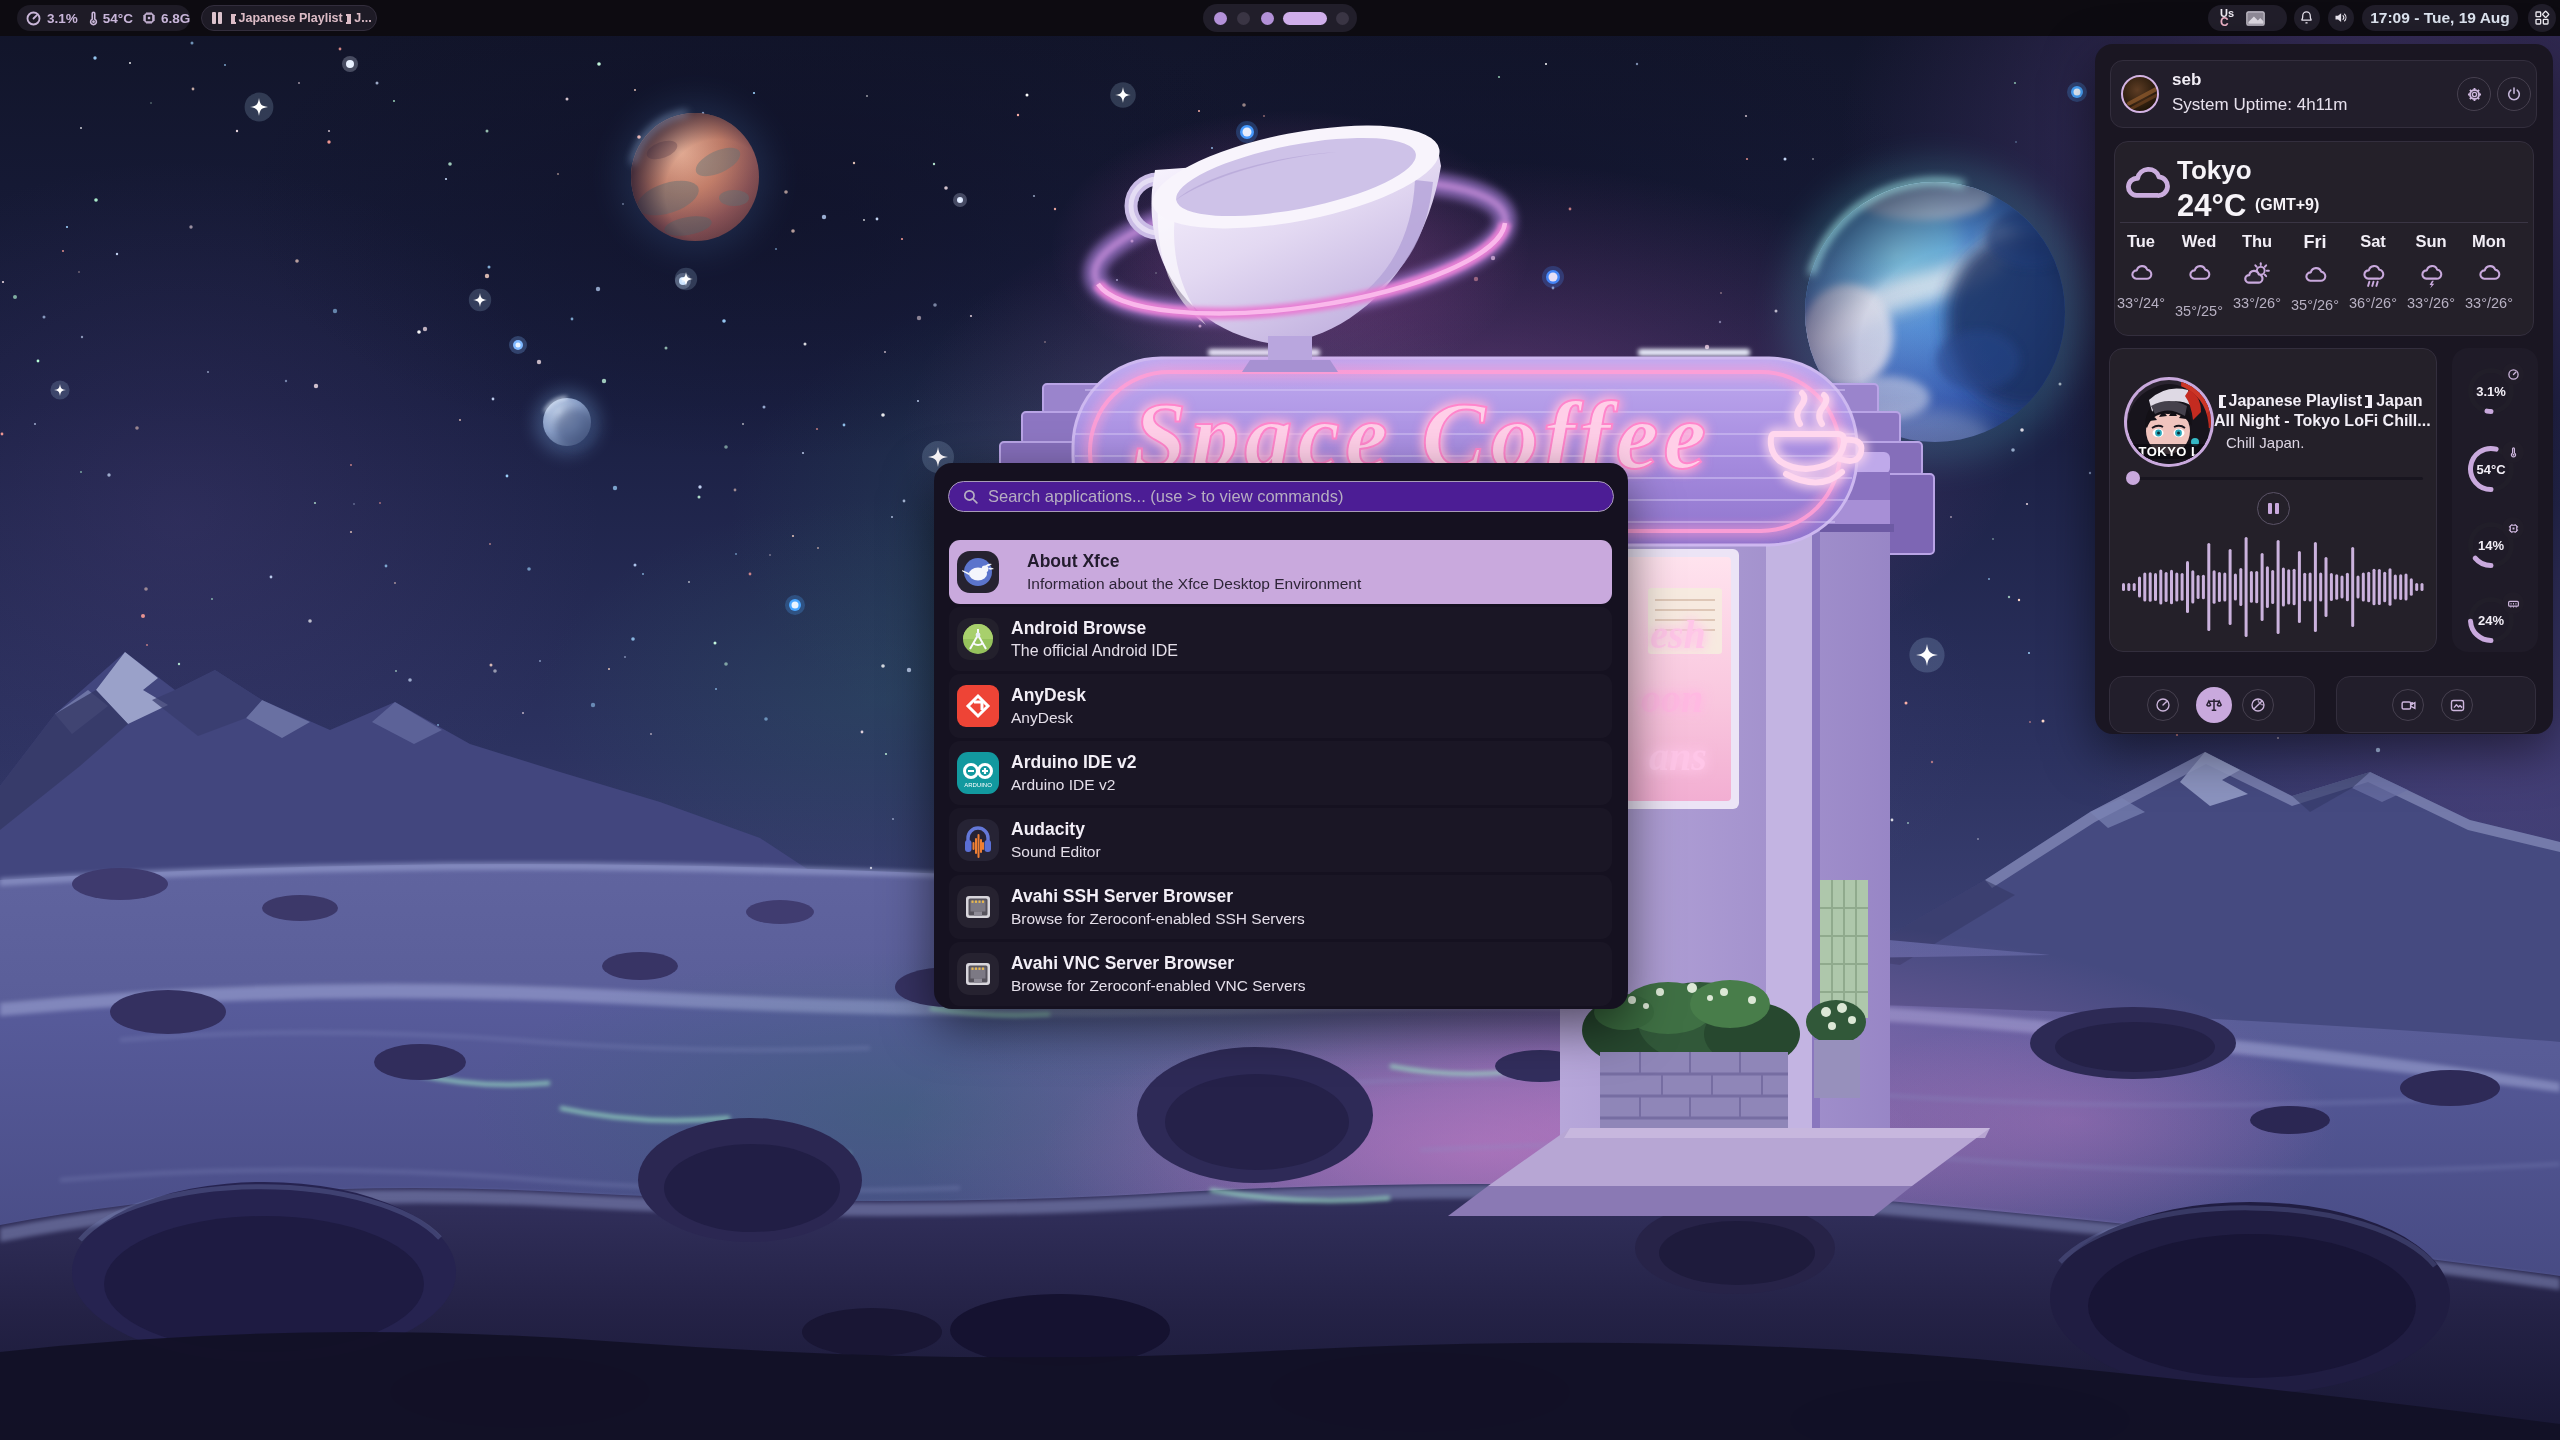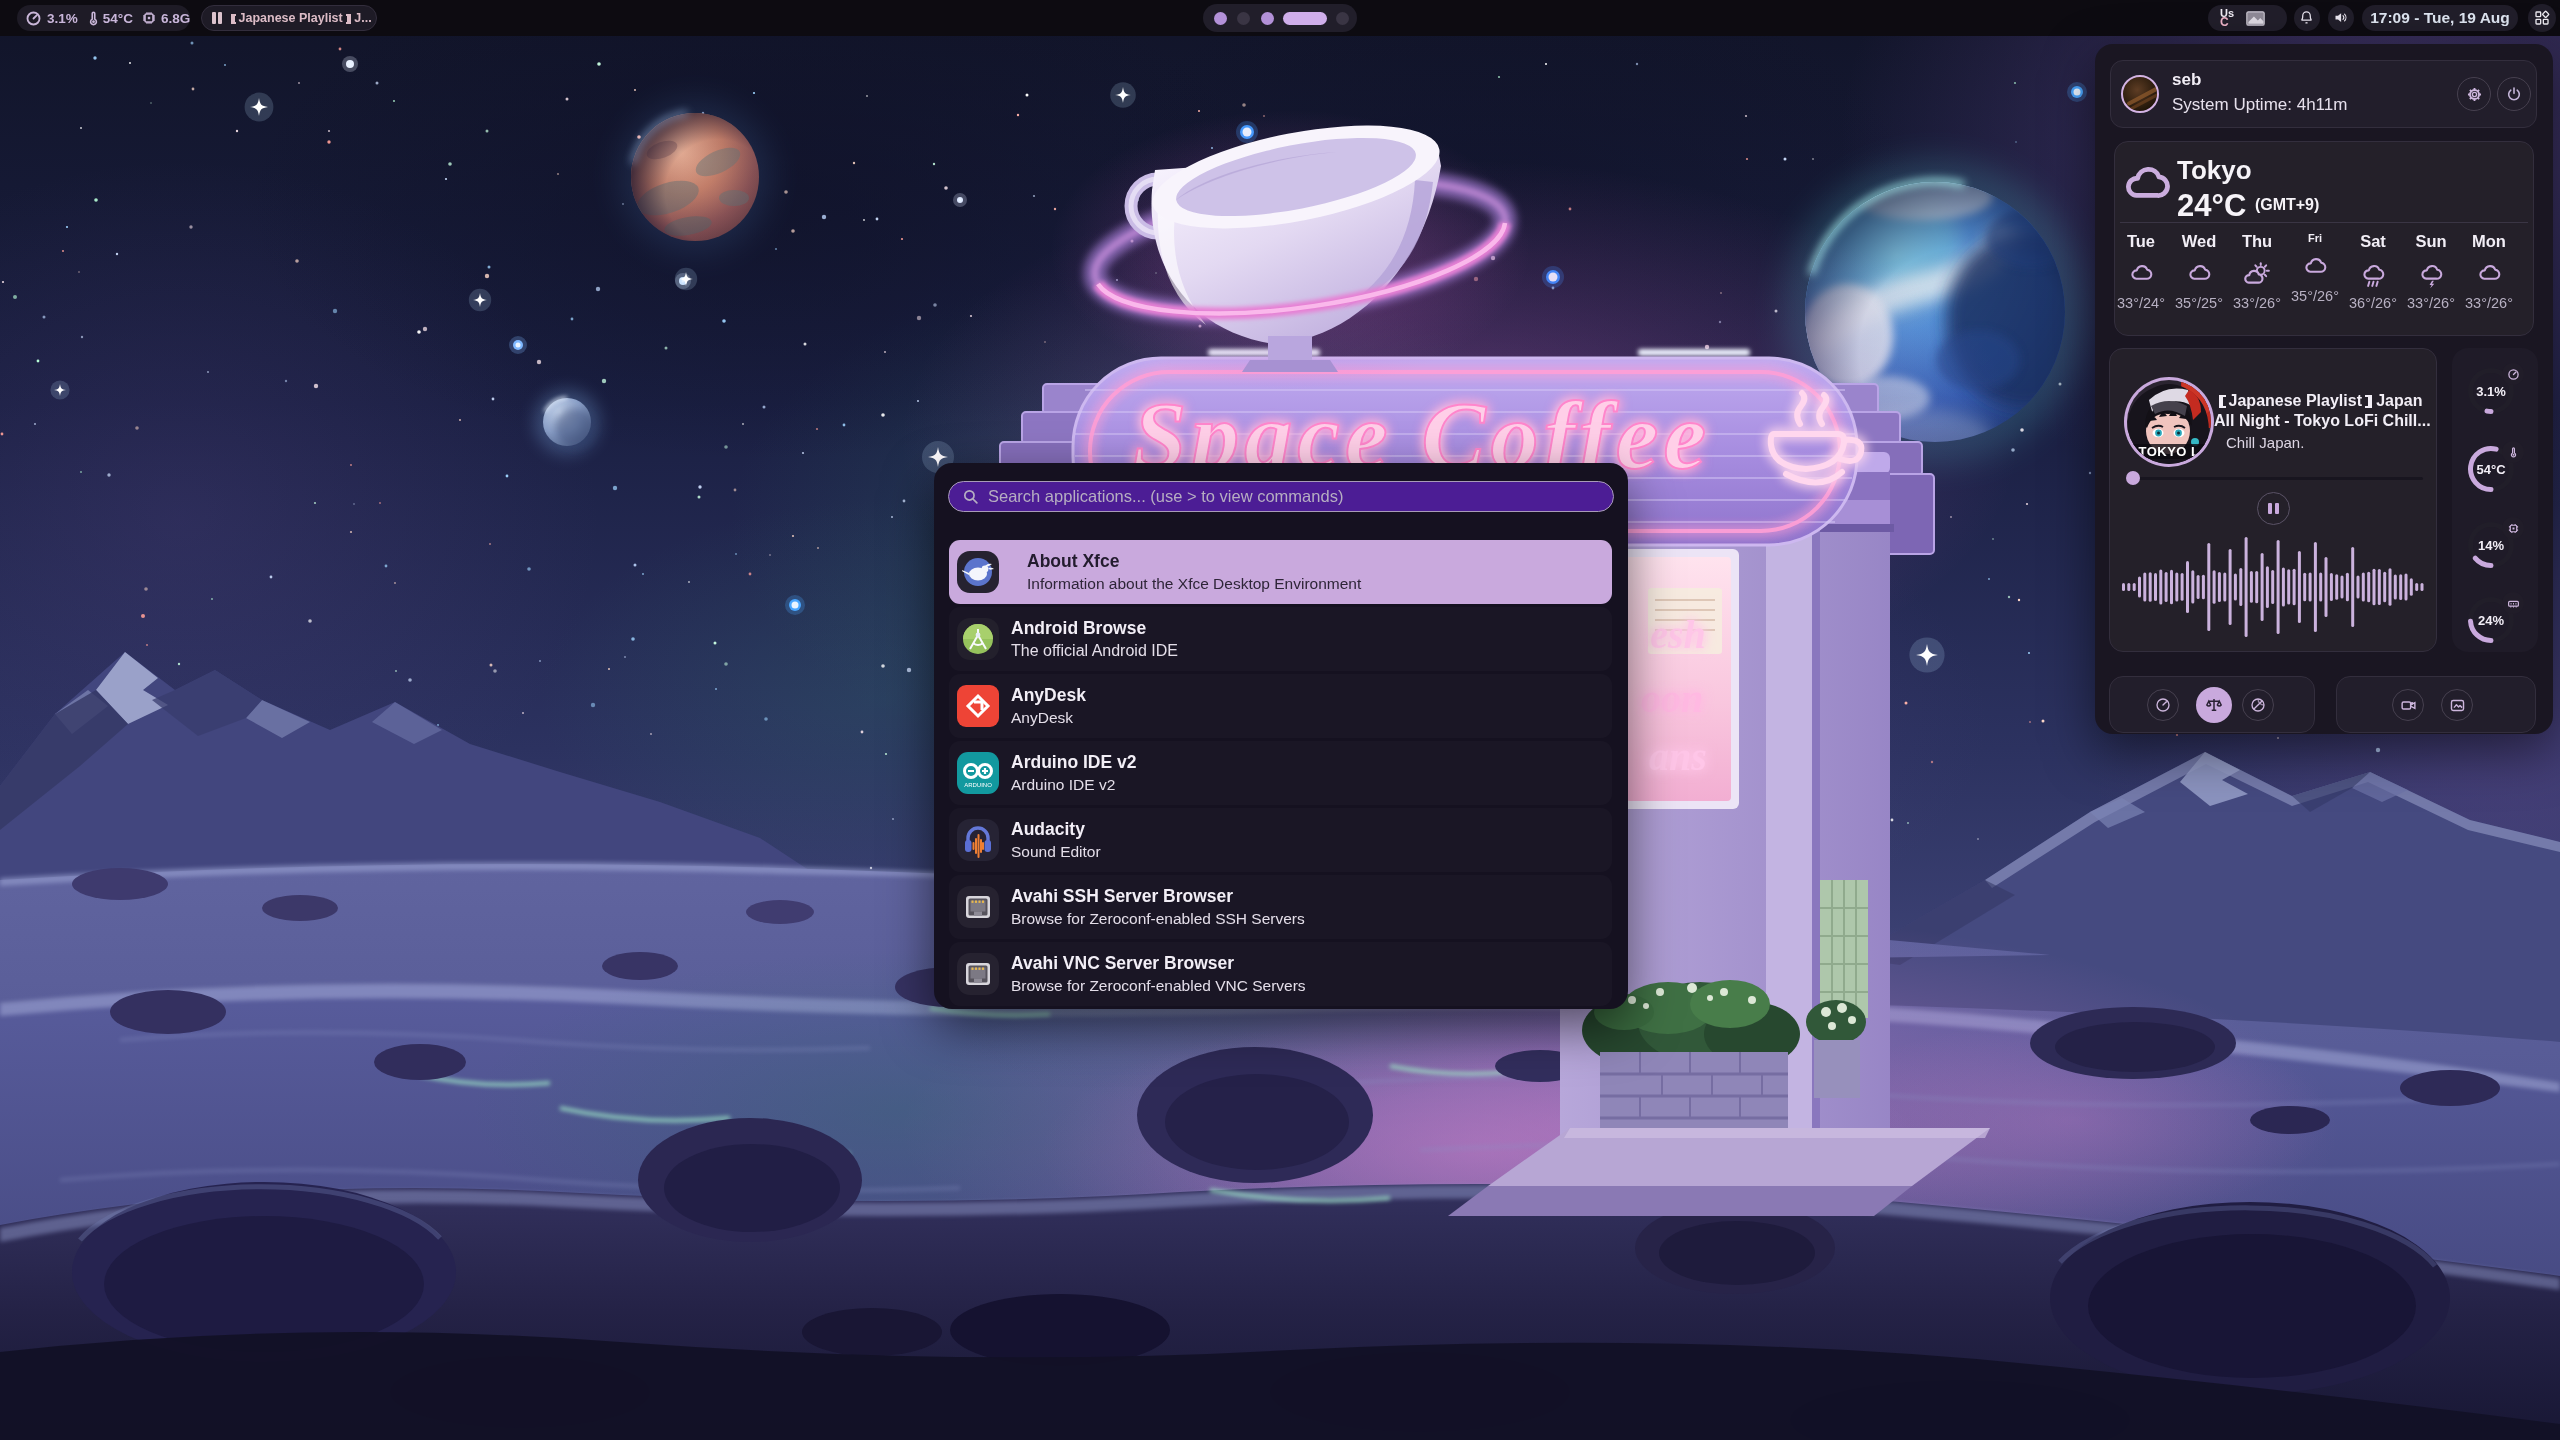--- a/index.html
+++ b/index.html
@@ -1045,39 +1045,39 @@
 <div style="margin-top:10px;height:28px"><svg width="27" height="25" viewBox="0 0 24 24">
         <path d="M7 17 a4 4 0 0 1 0.5 -8 a5.2 5.2 0 0 1 10 -0.6 a3.8 3.8 0 0 1 -0.8 8.6 z" fill="none" stroke="#c9a9dd" stroke-width="2" stroke-linejoin="round"></path>
       </svg></div>
 <div style="margin-top:6px;font-size:14.5px;color:#b7b0c2">33°/24°</div>
   </div>
 <div class="abs" style="left:2170px;top:232px;width:58px;height:92px;text-align:center">
 <div style="font-size:16.5px;font-weight:bold;color:#f2eef6">Wed</div>
 <div style="margin-top:10px;height:28px"><svg width="27" height="25" viewBox="0 0 24 24">
         <path d="M7 17 a4 4 0 0 1 0.5 -8 a5.2 5.2 0 0 1 10 -0.6 a3.8 3.8 0 0 1 -0.8 8.6 z" fill="none" stroke="#c9a9dd" stroke-width="2" stroke-linejoin="round"></path>
       </svg></div>
-<div style="margin-top:6px;font-size:14.5px;color:#b7b0c2">35°/25°</div>
+<div style="margin-top:14px;font-size:14.5px;color:#b7b0c2">35°/25°</div>
   </div>
 <div class="abs" style="left:2228px;top:232px;width:58px;height:92px;text-align:center">
 <div style="font-size:16.5px;font-weight:bold;color:#f2eef6">Thu</div>
 <div style="margin-top:10px;height:28px"><svg width="29" height="26" viewBox="0 0 26 24">
         <g stroke="#c9a9dd" stroke-width="1.8" stroke-linecap="round">
           <circle cx="16" cy="9" r="3.6" fill="none"></circle>
           <line x1="16" y1="2" x2="16" y2="3.8"></line>
           <line x1="21" y1="4" x2="19.8" y2="5.3"></line>
           <line x1="23.5" y1="9" x2="21.6" y2="9"></line>
           <line x1="21" y1="14" x2="19.8" y2="12.7"></line>
           <line x1="11" y1="4" x2="12.2" y2="5.3"></line>
         </g>
         <path d="M5 20 a3.5 3.5 0 0 1 0.4 -7 a4.5 4.5 0 0 1 8.8 -0.5 a3.2 3.2 0 0 1 -0.7 7.5 z" fill="#2a2532" stroke="#c9a9dd" stroke-width="2" stroke-linejoin="round"></path>
       </svg></div>
 <div style="margin-top:6px;font-size:14.5px;color:#b7b0c2">33°/26°</div>
   </div>
 <div class="abs" style="left:2286px;top:232px;width:58px;height:92px;text-align:center">
-<div style="font-size:11px;font-weight:bold;color:#f2eef6">Fri</div>
+<div style="font-size:18px;font-weight:bold;color:#f2eef6">Fri</div>
 <div style="margin-top:10px;height:28px"><svg width="27" height="25" viewBox="0 0 24 24">
         <path d="M7 17 a4 4 0 0 1 0.5 -8 a5.2 5.2 0 0 1 10 -0.6 a3.8 3.8 0 0 1 -0.8 8.6 z" fill="none" stroke="#c9a9dd" stroke-width="2" stroke-linejoin="round"></path>
       </svg></div>
 <div style="margin-top:6px;font-size:14.5px;color:#b7b0c2">35°/26°</div>
   </div>
 <div class="abs" style="left:2344px;top:232px;width:58px;height:92px;text-align:center">
 <div style="font-size:16.5px;font-weight:bold;color:#f2eef6">Sat</div>
 <div style="margin-top:10px;height:28px"><svg width="27" height="27" viewBox="0 0 24 26">
         <path d="M7 17 a4 4 0 0 1 0.5 -8 a5.2 5.2 0 0 1 10 -0.6 a3.8 3.8 0 0 1 -0.8 8.6 z" fill="none" stroke="#c9a9dd" stroke-width="2" stroke-linejoin="round"></path>
         <g stroke="#c9a9dd" stroke-width="1.9" stroke-linecap="round">

